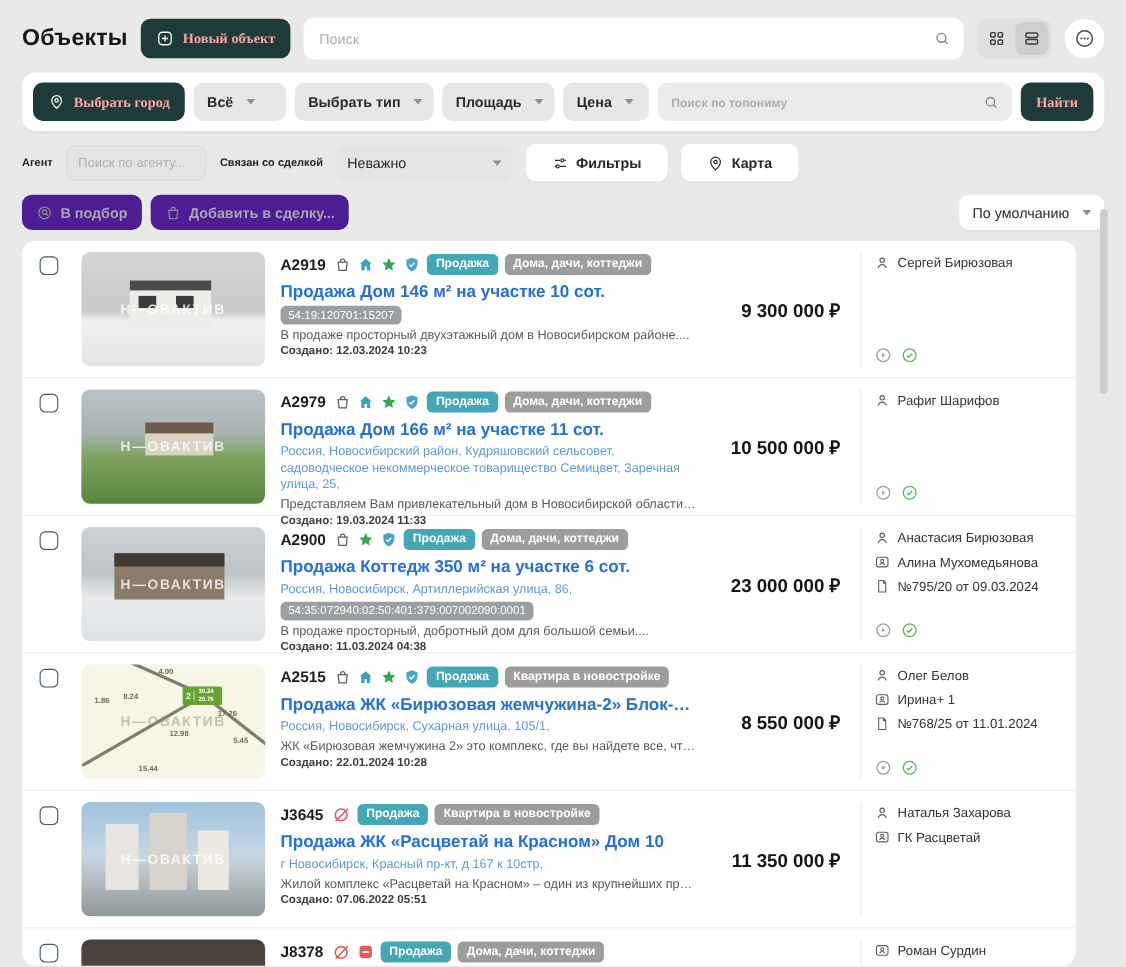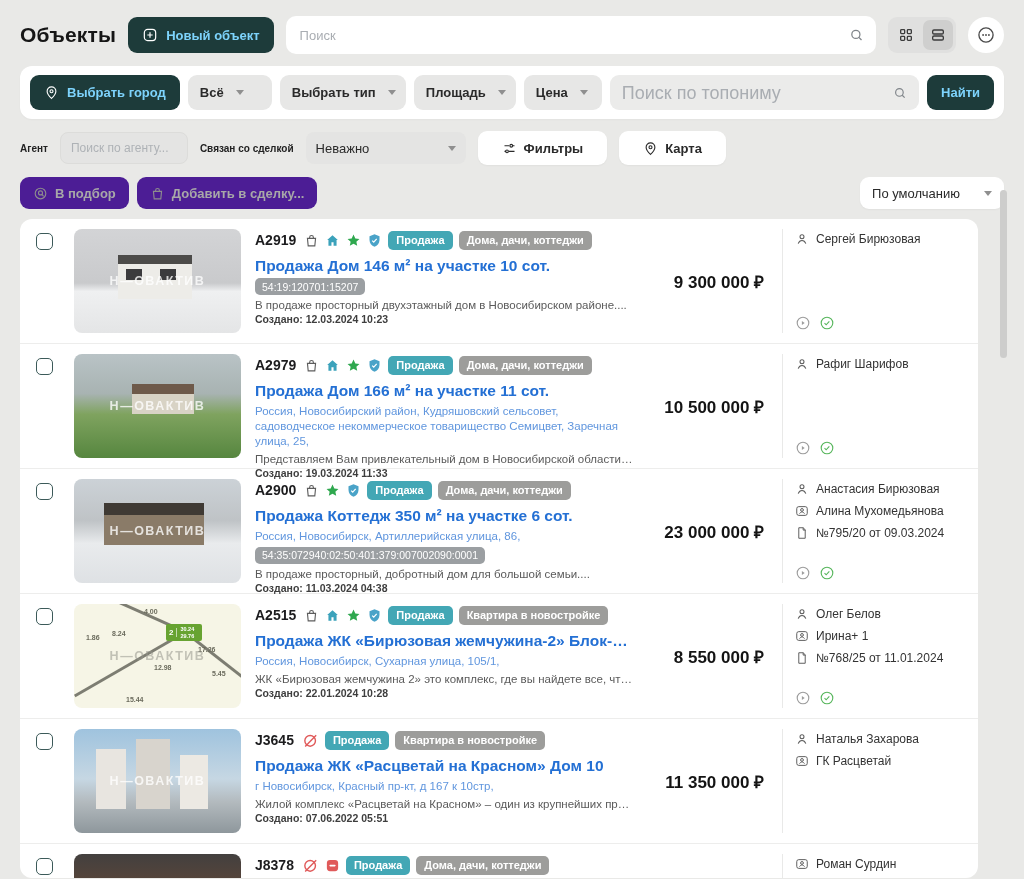--- a/index.html
+++ b/index.html
@@ -10,23 +10,23 @@
     position:relative;
     overflow:hidden;
     color:#1d1d1f;
   }
   svg { display:block; }
 
   
   .topbar { display:flex; align-items:center; gap:12px; padding:16px 20px 12px 20px; }
   .page-title { font-size:21px; font-weight:800; color:#161616; letter-spacing:.2px; }
   .btn-dark {
-    background:#1d3b3a; color:#7dd3fc; border:none; border-radius:9px; cursor:pointer;
+    background:#1d3b3a; color:#fca5a5; border:none; border-radius:9px; cursor:pointer;
     display:inline-flex; align-items:center; gap:8px; font-weight:700; font-size:13px;
-    height:36px; padding:0 14px; font-family:Liberation Sans, sans-serif; white-space:nowrap;
+    height:36px; padding:0 14px; font-family:Liberation Serif, serif; white-space:nowrap;
   }
   .search-wrap { flex:1; position:relative; }
   .input-white {
     width:100%; height:38px; background:#fff; border:none; border-radius:10px;
     padding:0 36px 0 14px; font-size:13px; color:#333; font-family:inherit; outline:none;
   }
   .input-white::placeholder, .input-gray::placeholder { color:#a9adb2; }
   .search-glass { position:absolute; right:12px; top:50%; transform:translateY(-50%); }
   .seg { background:#e0e0df; border-radius:9px; display:flex; padding:3px; gap:2px; }
   .seg-btn { width:30px; height:30px; border:none; background:transparent; border-radius:7px;
@@ -42,21 +42,21 @@
   }
   .chip {
     background:#e7e7e6; border:none; border-radius:9px; height:35px; padding:0 12px;
     display:inline-flex; align-items:center; gap:12px; font-size:13px; font-weight:700;
     color:#2a2a2a; cursor:pointer; font-family:inherit; white-space:nowrap;
   }
   .caret { width:0; height:0; border-left:4px solid transparent; border-right:4px solid transparent; border-top:5px solid #8f8f8f; }
   .toponym-wrap { flex:1; position:relative; }
   .input-gray {
     width:100%; height:35px; background:#ebebea; border:none; border-radius:9px;
-    padding:2px 34px 0 12px; font-size:18px; color:#333; font-family:inherit; outline:none;
+    padding:2px 34px 0 12px; font-size:11px; color:#333; font-family:inherit; outline:none;font-weight:bold;
   }
 
   
   .agent-row { display:flex; align-items:center; gap:12px; margin:12px 20px 0 20px; }
   .inline-label { font-size:10px; font-weight:700; color:#222; white-space:nowrap; }
   .agent-input { width:128px; height:32px; background:#e4e4e3; border:1px solid #dcdcda;
     border-radius:8px; padding:0 10px; font-size:12px; font-family:inherit; outline:none; color:#333; }
   .agent-input::placeholder { color:#aeb2b6; }
   .select-gray { background:#e4e4e3; border-radius:8px; height:32px; width:160px; padding:0 10px;
     display:inline-flex; align-items:center; justify-content:space-between; font-size:13px;
@@ -65,21 +65,21 @@
     display:inline-flex; align-items:center; gap:7px; font-size:13px; font-weight:700;
     color:#2a2a2a; cursor:pointer; font-family:inherit; box-shadow:0 1px 2px rgba(0,0,0,.04); }
 
   
   .actions-row { display:flex; align-items:center; justify-content:space-between; margin:12px 20px 10px 20px; }
   .actions-left { display:flex; gap:8px; }
   .btn-disabled { background:#4c1d95; color:#a8a8a8; border:none; border-radius:9px; height:32px;
     padding:0 13px; display:inline-flex; align-items:center; gap:7px; font-size:13px; font-weight:700;
     cursor:default; font-family:inherit; }
   .sort-select { background:#fff; border:none; border-radius:9px; height:32px; padding:0 12px;
-    display:inline-flex; align-items:center; gap:24px; font-size:13px; color:#2a2a2a;
+    display:inline-flex; align-items:center; gap:12px; font-size:13px; color:#2a2a2a;
     cursor:pointer; font-family:inherit; box-shadow:0 1px 2px rgba(0,0,0,.04); }
 
   
   .list-card { margin:0 0 0 20px; width:958px; height:659px; background:#fff; border-radius:12px; overflow:hidden; }
   .card { display:flex; align-items:stretch; height:125px; padding:10px 0 10px 16px; border-bottom:1px solid #ededec; }
   .col-check { width:38px; flex:none; padding-top:4px; }
   .checkbox { display:inline-block; width:17px; height:17px; border:1.6px solid #3c5a59; border-radius:5px; background:#fff; cursor:pointer; }
   .thumb { width:167px; height:104px; flex:none; border-radius:8px; position:relative; overflow:hidden; margin-right:14px; cursor:pointer; }
   .watermark { position:absolute; inset:0; display:flex; align-items:center; justify-content:center;
     color:rgba(255,255,255,.78); font-weight:800; font-size:12.5px; letter-spacing:1.5px; z-index:3; }

